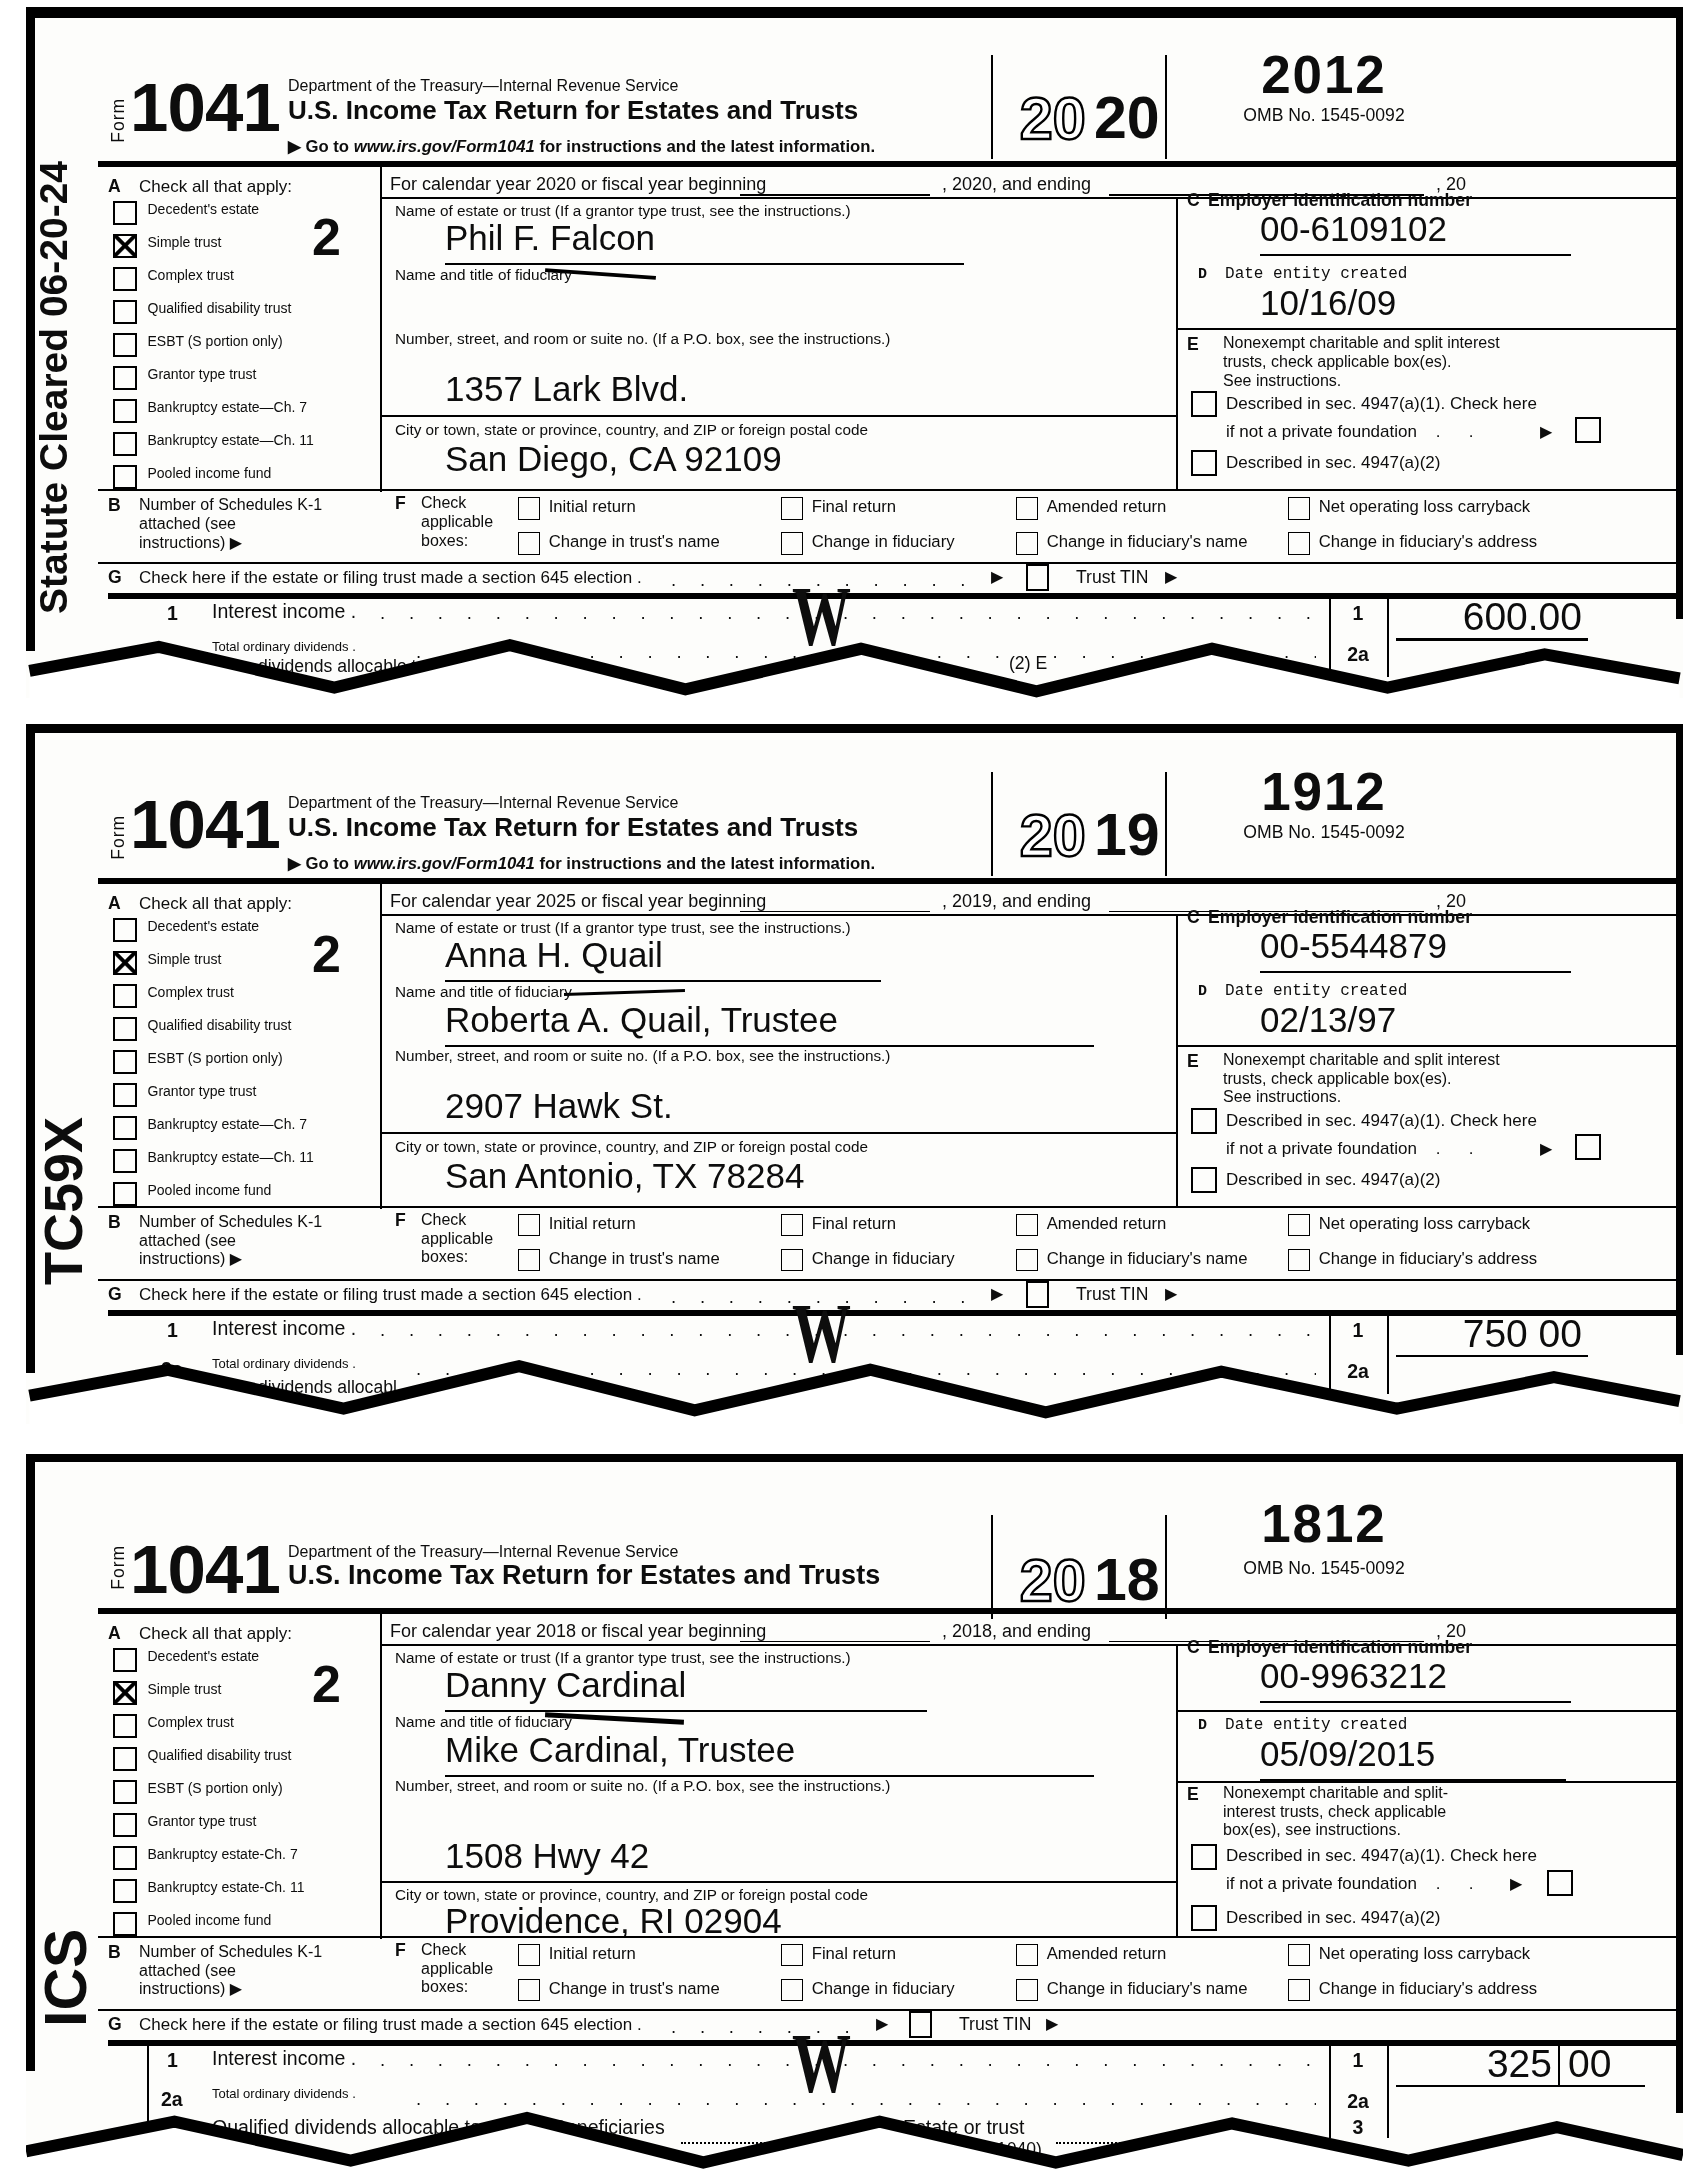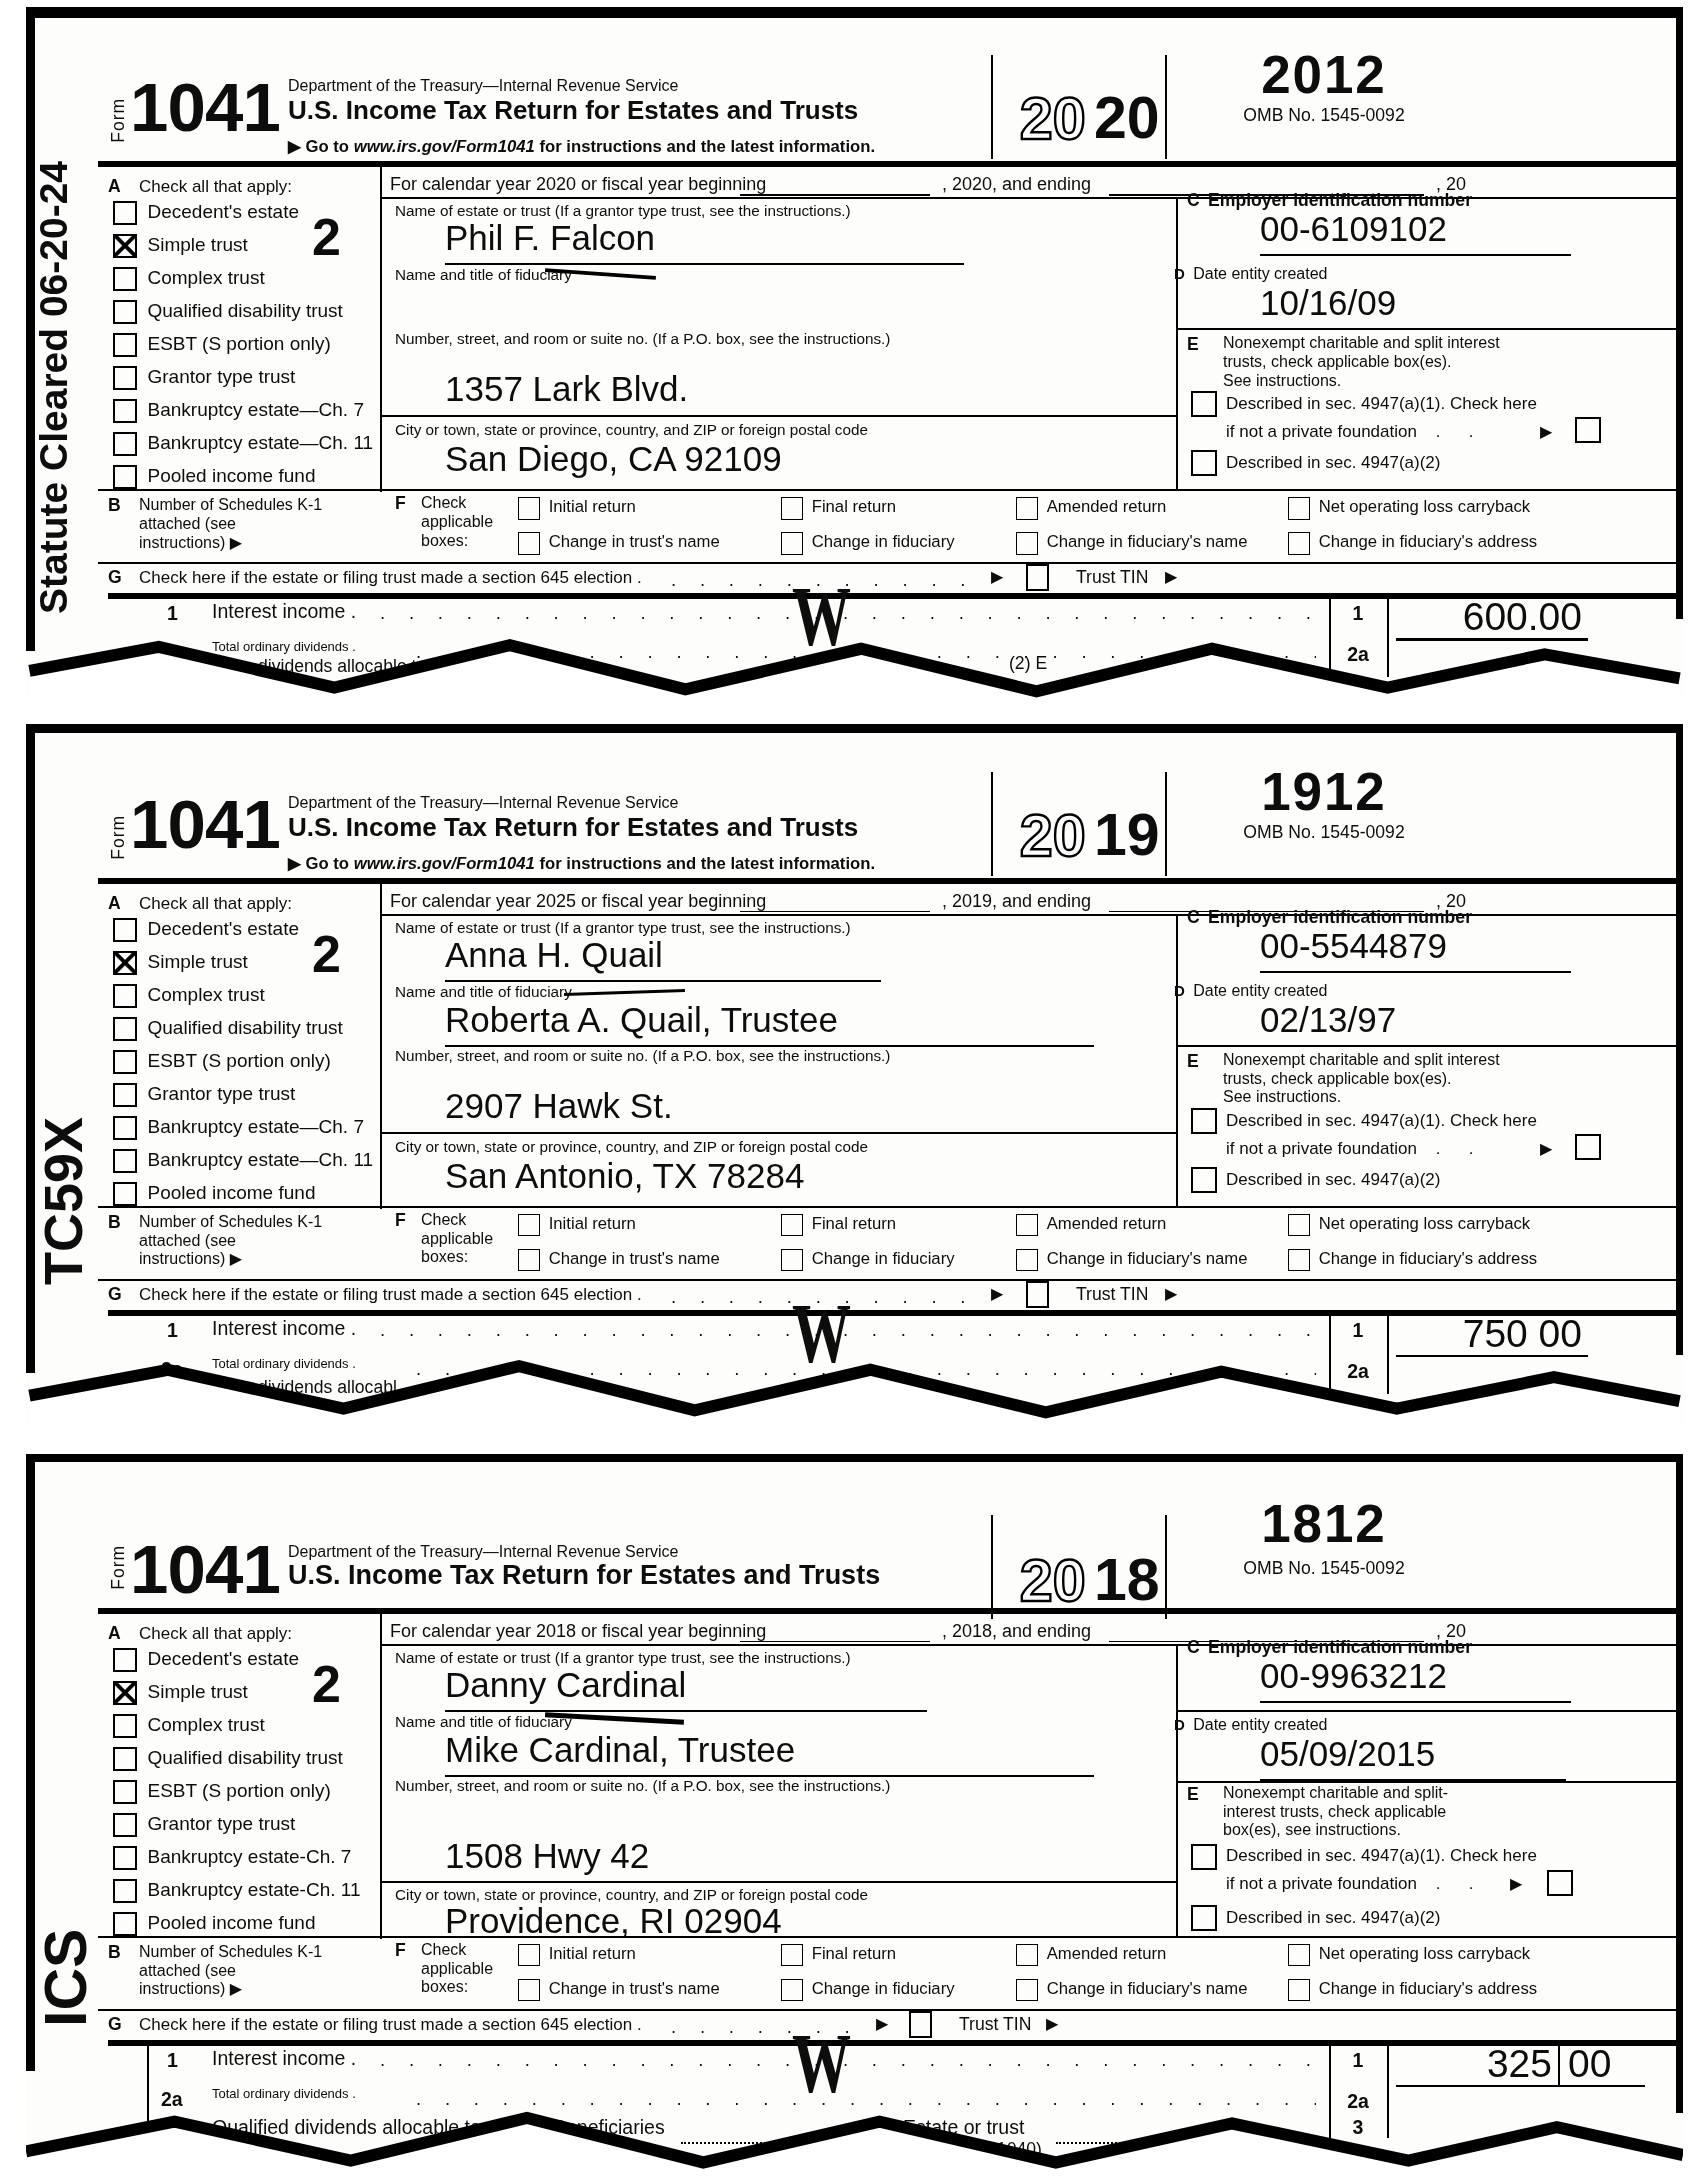--- a/index.html
+++ b/index.html
@@ -20,21 +20,21 @@
   .lbl{font-size:16px;}
   .small{font-size:15.3px;}
   .pre{white-space:pre-line;line-height:18.6px;}
   .ws{white-space:pre;}
   .letter{font-weight:bold;font-size:17.6px;}
   .hw{font-size:35px;}
   .hw-u{display:inline-block;border-bottom:2.3px solid #000;padding-bottom:4.6px;}
   .amt{font-size:39px;}
   .cb{width:19.5px;height:19.5px;border:2px solid #000;margin-right:11px;flex:none;}
   .chk-row{height:33px;display:flex;align-items:flex-start;}
-  .chk-row .lab{font-size:19px;}
+  .chk-row .lab{font-size:14px;}
   .checked .cb{
     background:
       linear-gradient(45deg, transparent 42%, #000 46%, #000 56%, transparent 60%),
       linear-gradient(-45deg, transparent 42%, #000 46%, #000 56%, transparent 60%);
   }
   .fbox{width:20.4px;height:20.4px;border:1.9px solid #000;margin-right:8.3px;flex:none;}
   .f-row{display:flex;}
   .f-cell{display:flex;align-items:flex-start;font-size:16.7px;}
   .f-row .f-cell:nth-child(1){width:263px;}
   .f-row .f-cell:nth-child(2){width:235px;}
@@ -96,21 +96,21 @@
   .c-nh4{left:369px;top:414px;}
   .c-nv4{left:419px;top:432px;}
   #p3 .c-nv3{top:382px;}
   #p3 .c-cityline{top:427px;}
   #p3 .c-nh4{top:432px;}
   #p3 .c-nv4{top:447px;}
   
   .c-C{left:1161px;top:183px;}
   .c-C b{font-size:17.6px;}
   .c-ein{left:1234px;top:202px;}
-  .c-D{left:1148px;top:258px;}
+  .c-D{left:1172px;top:258px;font-family:Liberation Mono, monospace;}
   .c-date{left:1234px;top:276px;}
   .c-eline{left:1150px;top:321px;right:0;height:1.9px;background:#000;}
   .c-dline{left:1150px;top:256px;right:0;height:1.9px;background:#000;display:none;}
   #p3 .c-dline{display:block;}
   #p3 .c-D{top:262px;}
   #p3 .c-date{top:280px;}
   #p3 .c-eline{top:327px;}
   .c-Elet{left:1161px;top:327px;}
   .c-Etext{left:1197px;top:327px;font-size:16px;}
   #p3 .c-Elet,#p3 .c-Etext{top:330px;}

